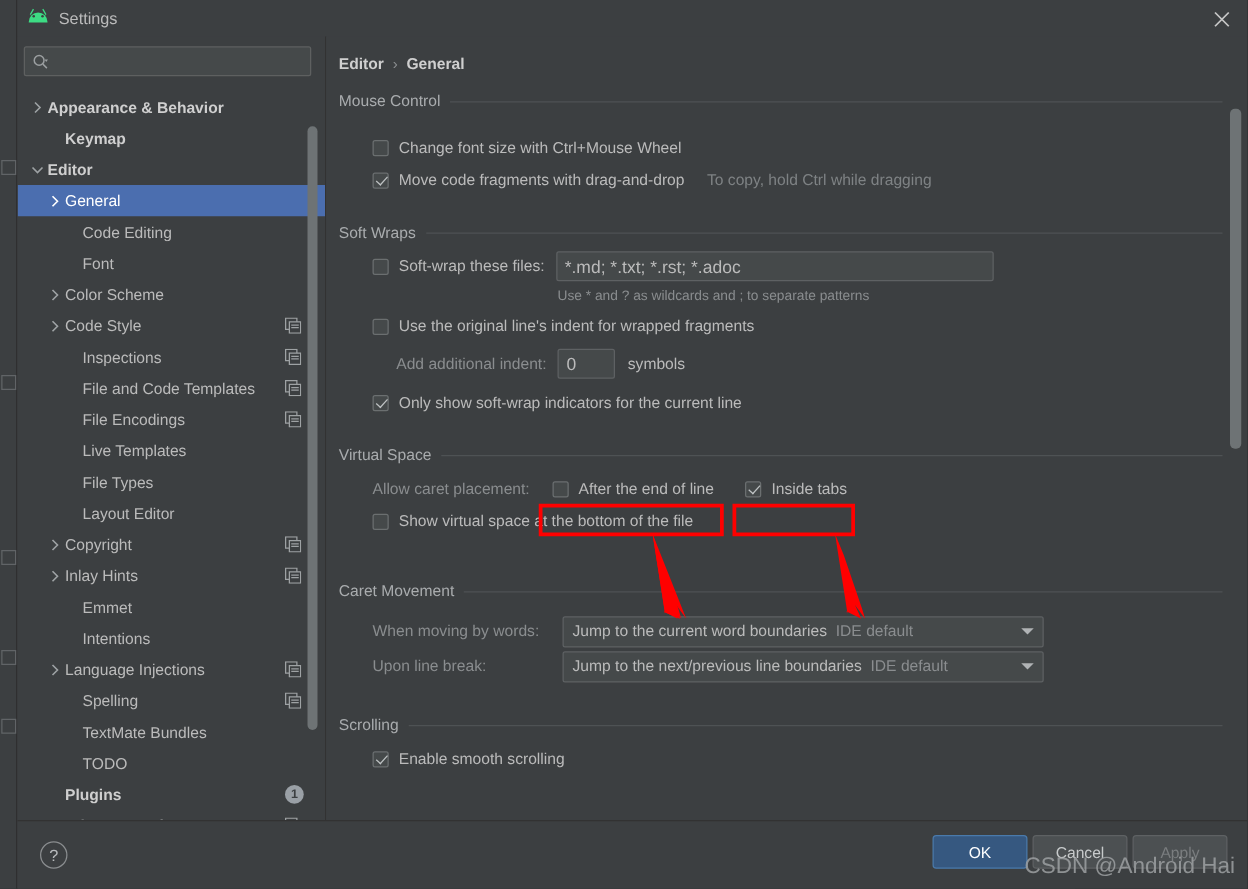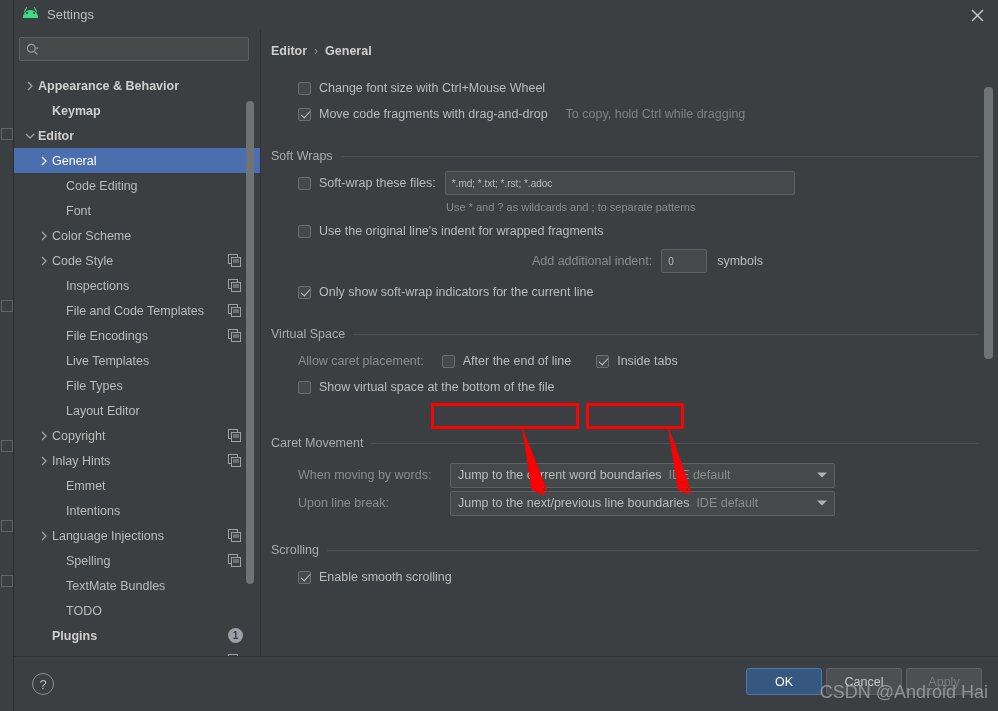--- a/index.html
+++ b/index.html
@@ -212,21 +212,21 @@
     margin-left: 8px;
   }
 
   .row {
     display: flex; align-items: center;
     height: 26px;
     margin-left: 27px;
     color: #bbbbbb;
     font-size: 12.5px;
   }
-  .row.indent2 { margin-left: 46px; justify-content: center; }
+  .row.indent2 { margin-left: 46px; }
 
   .cb {
     width: 13px; height: 13px;
     flex: 0 0 13px;
     border: 1px solid #6b6f70;
     background: #45494a;
     border-radius: 2px;
     margin-right: 8px;
     position: relative;
     cursor: pointer;
@@ -243,21 +243,21 @@
   .cb-label { cursor: pointer; white-space: nowrap; }
   .hint { color: #7e8284; margin-left: 18px; white-space: nowrap; }
   .sublabel { color: #8a8d8f; }
 
   .txtfield {
     background: #45494a;
     border: 1px solid #5e6163;
     border-radius: 2px;
     height: 24px;
     color: #bbbbbb;
-    font-size: 10px;
+    font-size: 14px;
     font-family: "Liberation Sans", sans-serif;
     padding: 0 6px;
     outline: none;
   }
   .helper {
     margin-left: 175px;
     color: #8a8d8f;
     font-size: 11px;
     height: 22px;
     display: flex; align-items: center;
@@ -654,20 +654,24 @@
       </div>
 
       <div class="content">
 
         <div class="breadcrumb">
           <span>Editor</span>
           <span class="sep">›</span>
           <span>General</span>
         </div>
 
+        <div class="group-head">
+          <span>Mouse Control</span>
+          <span class="line"></span>
+        </div>
         <div class="row" style="margin-top:17px">
           <span class="cb"></span>
           <span class="cb-label">Change font size with Ctrl+Mouse Wheel</span>
         </div>
         <div class="row">
           <span class="cb checked"></span>
           <span class="cb-label">Move code fragments with drag-and-drop</span>
           <span class="hint">To copy, hold Ctrl while dragging</span>
         </div>
 

